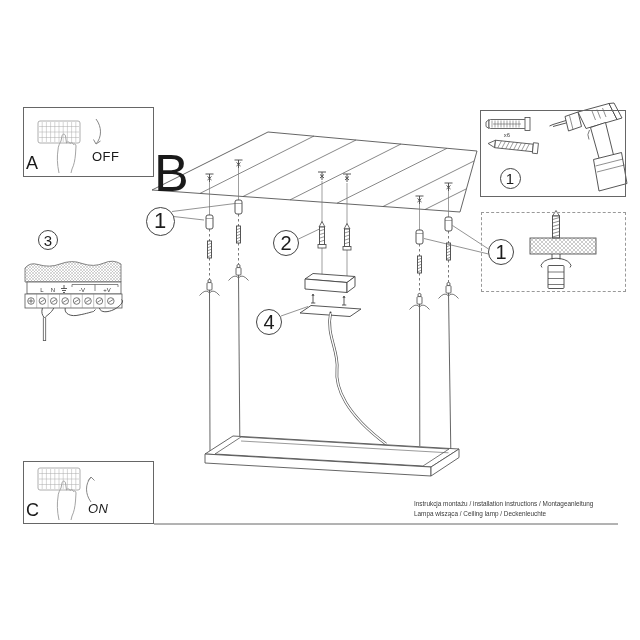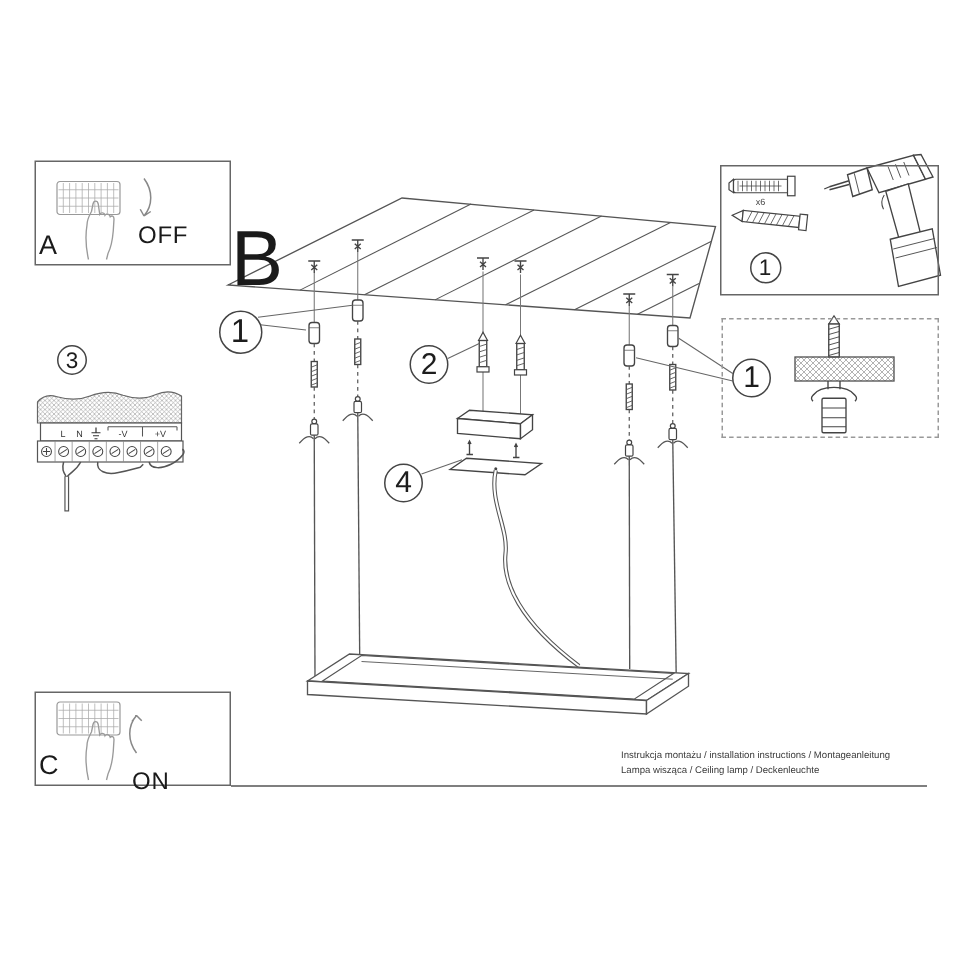--- a/index.html
+++ b/index.html
@@ -4,21 +4,21 @@
 <style>
   html,body{margin:0;padding:0;background:#fff;}
   body{width:640px;height:640px;font-family:"Liberation Sans",sans-serif;}
   .canvas{position:relative;width:640px;height:640px;background:#fff;overflow:hidden;}
   svg.art{position:absolute;left:0;top:0;}
   .box{position:absolute;border:1px solid #666;box-sizing:border-box;background:transparent;}
   .dashedbox{position:absolute;border:1px dashed #999;box-sizing:border-box;}
   .badge{position:absolute;border:1px solid #444;border-radius:50%;background:#fff;
          display:flex;align-items:center;justify-content:center;color:#1d1d1d;box-sizing:border-box;}
   .lbl{position:absolute;color:#1a1a1a;}
-  .state{position:absolute;color:#1a1a1a;font-size:16px;letter-spacing:0.5px;}
+  .state{position:absolute;color:#1a1a1a;font-size:13px;letter-spacing:0.5px;}
   .footer{position:absolute;left:414px;top:499px;font-size:6.4px;line-height:9.6px;color:#3a3a3a;white-space:nowrap;}
 </style>
 </head>
 <body>
 
 <div class="canvas">
 
 <svg class="art" width="640" height="640" viewBox="0 0 640 640">
   <defs>
     <pattern id="xh" width="4" height="4" patternUnits="userSpaceOnUse">
@@ -266,21 +266,21 @@
 <div class="box" style="left:23px;top:461px;width:131px;height:63px;"></div>
 <div class="box" style="left:480px;top:110px;width:146px;height:87px;"></div>
 <div class="dashedbox" style="left:481px;top:212px;width:145px;height:80px;"></div>
 
 <div class="lbl" style="left:26px;top:153px;font-size:18px;">A</div>
 <div class="state" style="left:92px;top:149px;">OFF</div>
 
 <div class="lbl" style="left:154px;top:143px;font-size:52px;">B</div>
 
 <div class="lbl" style="left:26px;top:500px;font-size:18px;">C</div>
-<div class="state" style="left:88px;top:513px;">ON</div>
+<div class="state" style="left:88px;top:501px;font-style:italic;">ON</div>
 
 <div class="badge" style="left:145.5px;top:206.5px;width:29px;height:29px;font-size:22px;">1</div>
 <div class="badge" style="left:273px;top:230px;width:26px;height:26px;font-size:20px;">2</div>
 <div class="badge" style="left:256px;top:309px;width:26px;height:26px;font-size:20px;">4</div>
 <div class="badge" style="left:38px;top:230px;width:20px;height:20px;font-size:15px;">3</div>
 <div class="badge" style="left:488px;top:239px;width:26px;height:26px;font-size:20px;">1</div>
 <div class="badge" style="left:499.5px;top:167.5px;width:21px;height:21px;font-size:15px;">1</div>
 
 <div class="footer">
   <div>Instrukcja montażu / installation instructions / Montageanleitung</div>

